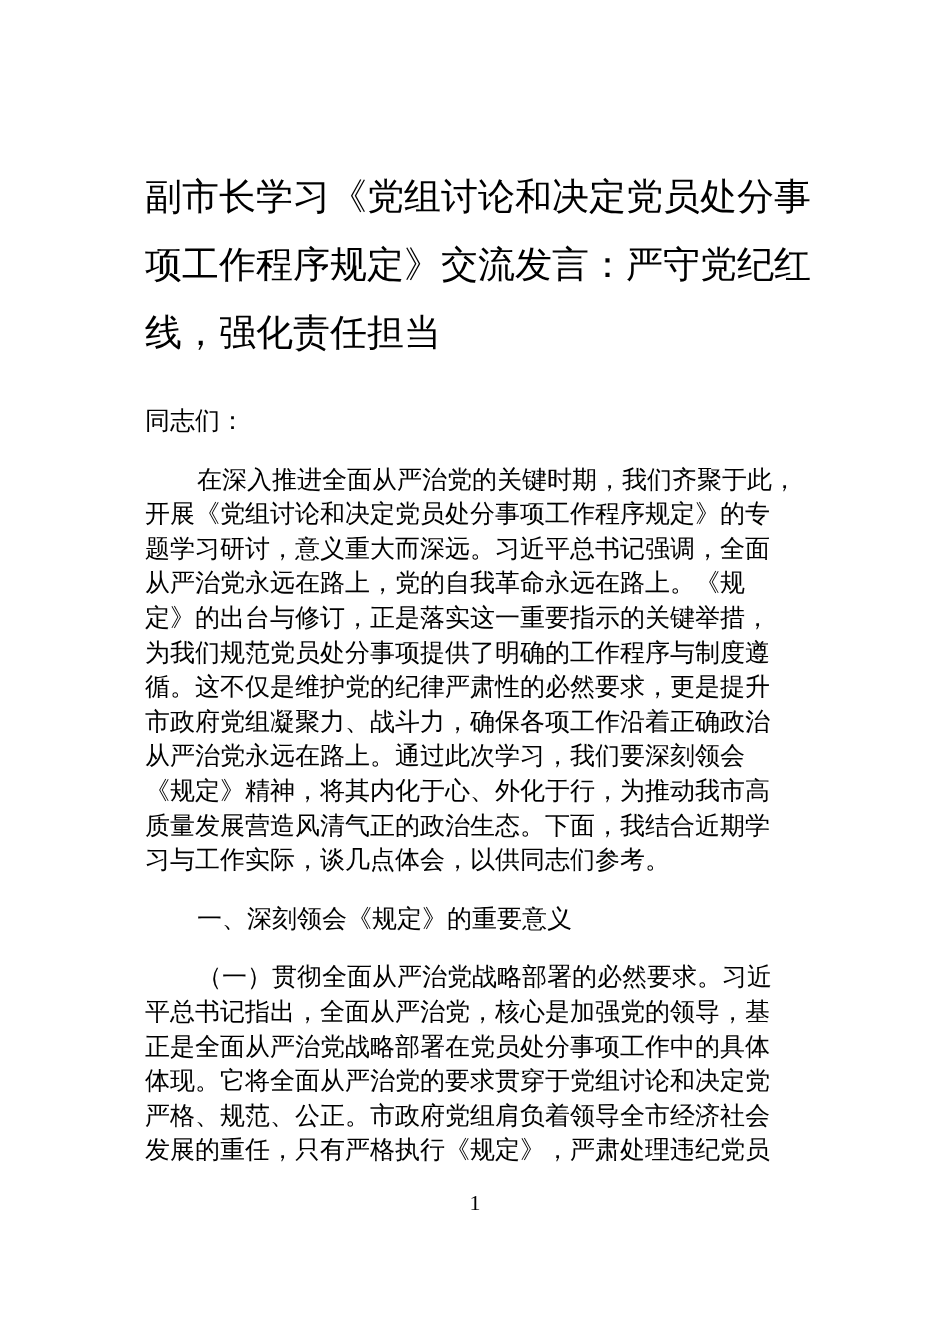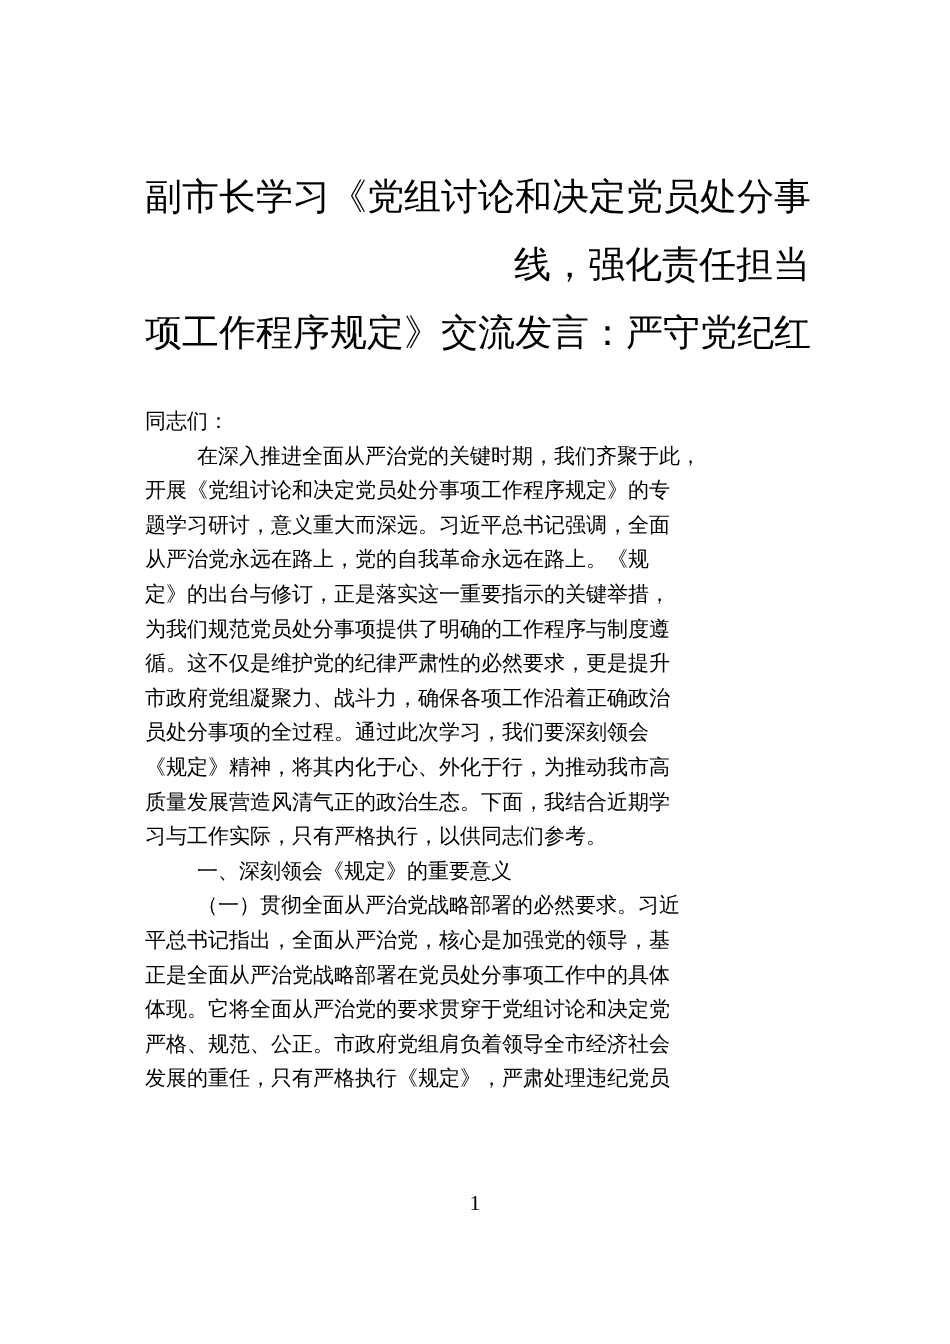--- a/index.html
+++ b/index.html
@@ -1,55 +1,55 @@
 <!DOCTYPE html>
 <html><head>
   <meta charset="utf-8">
   <style>
     html, body { margin: 0; padding: 0; background: #ffffff; }
     body { width: 950px; height: 1344px; position: relative; overflow: hidden;
            font-family: "DejaVu Sans", "Liberation Sans", sans-serif; color: #000; }
     .page { position: absolute; left: 0; top: 0; width: 950px; height: 1344px; background: #fff; }
-    .title { position: absolute; left: 145px; width: 665px; text-align: right;
+    .title { position: absolute; left: 145px; width: 665px; text-align: left;
              font-size: 37px; line-height: 68px; top: 163px; letter-spacing: 0px; }
     .title .tl { display: block; white-space: nowrap; }
     .body { position: absolute; left: 145px; top: 404px; width: 690px;
-            font-size: 21px; line-height: 34.6px; }
+            font-size: 25px; line-height: 34.6px; }
     .body .ln { display: block; white-space: nowrap; height: 34.6px; }
-    .body .ind { padding-left: 52px; }
+    .body .ind { padding-left: 52px; margin-top: 24px; }
     .pagenum { position: absolute; left: 0; width: 950px; top: 1190px; text-align: center;
                font-family: "Liberation Serif", "DejaVu Serif", serif; font-size: 22px; }
   </style>
 </head>
 <body>
 
 <div class="page">
 
   <div class="title">
     <span class="tl">副市长学习《党组讨论和决定党员处分事</span>
+    <span class="tl">项工作程序规定》交流发言：严守党纪红</span>
     <span class="tl">线，强化责任担当</span>
-    <span class="tl">项工作程序规定》交流发言：严守党纪红</span>
   </div>
 
   <div class="body">
     <span class="ln">同志们：</span>
 
     <div>
       <span class="ln ind">在深入推进全面从严治党的关键时期，我们齐聚于此，</span>
       <span class="ln">开展《党组讨论和决定党员处分事项工作程序规定》的专</span>
       <span class="ln">题学习研讨，意义重大而深远。习近平总书记强调，全面</span>
       <span class="ln">从严治党永远在路上，党的自我革命永远在路上。《规</span>
       <span class="ln">定》的出台与修订，正是落实这一重要指示的关键举措，</span>
       <span class="ln">为我们规范党员处分事项提供了明确的工作程序与制度遵</span>
       <span class="ln">循。这不仅是维护党的纪律严肃性的必然要求，更是提升</span>
       <span class="ln">市政府党组凝聚力、战斗力，确保各项工作沿着正确政治</span>
-      <span class="ln">员处分事项的全过程。通过此次学习，我们要深刻领会</span>
+      <span class="ln">从严治党永远在路上。通过此次学习，我们要深刻领会</span>
       <span class="ln">《规定》精神，将其内化于心、外化于行，为推动我市高</span>
       <span class="ln">质量发展营造风清气正的政治生态。下面，我结合近期学</span>
-      <span class="ln">习与工作实际，只有严格执行，以供同志们参考。</span>
+      <span class="ln">习与工作实际，谈几点体会，以供同志们参考。</span>
     </div>
 
     <span class="ln ind">一、深刻领会《规定》的重要意义</span>
 
     <div>
       <span class="ln ind">（一）贯彻全面从严治党战略部署的必然要求。习近</span>
       <span class="ln">平总书记指出，全面从严治党，核心是加强党的领导，基</span>
       <span class="ln">正是全面从严治党战略部署在党员处分事项工作中的具体</span>
       <span class="ln">体现。它将全面从严治党的要求贯穿于党组讨论和决定党</span>
       <span class="ln">严格、规范、公正。市政府党组肩负着领导全市经济社会</span>

